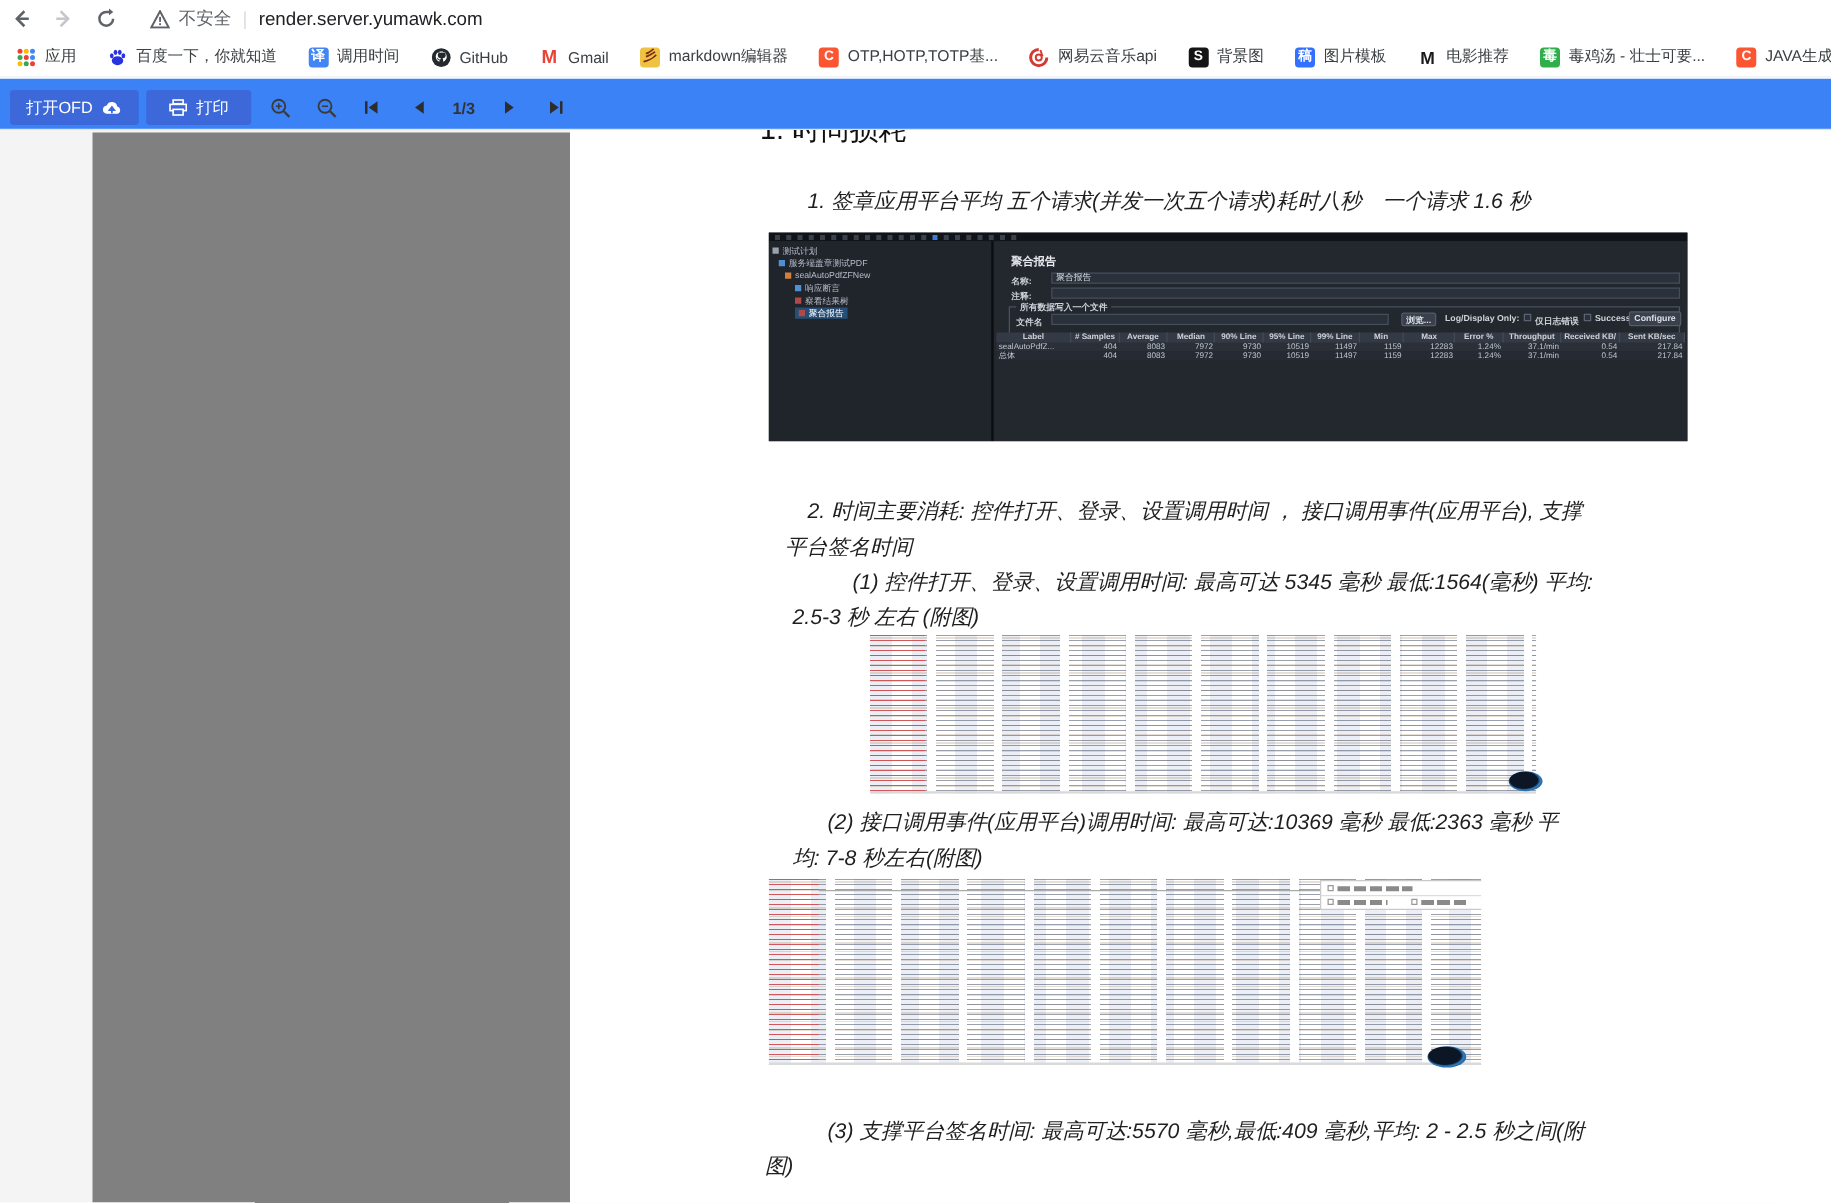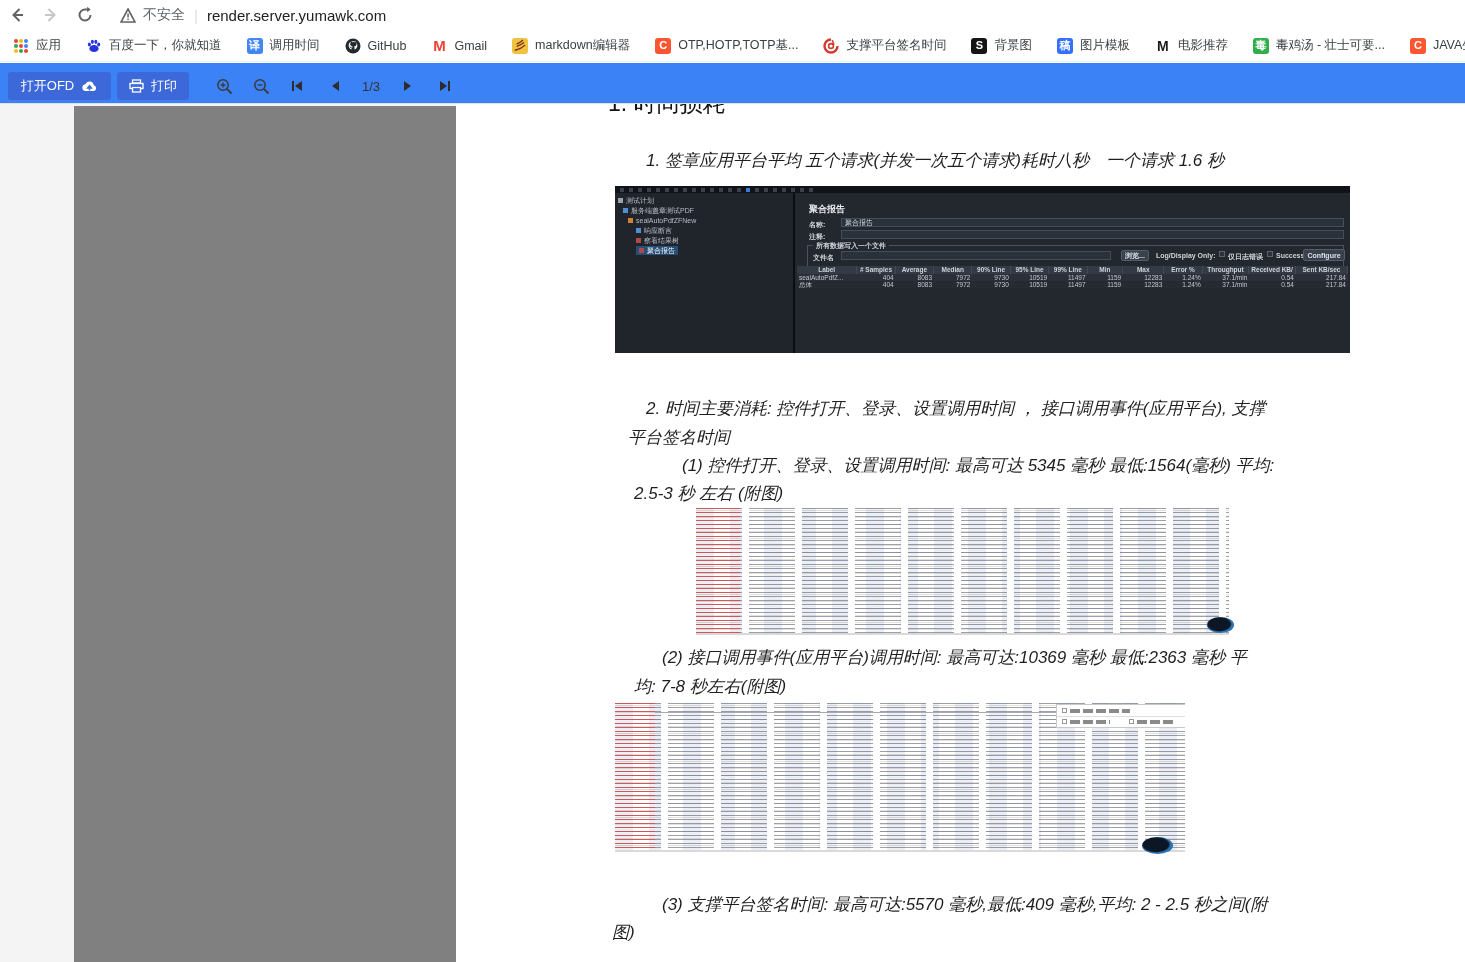--- a/index.html
+++ b/index.html
@@ -29,21 +29,21 @@
   .apps-grid i { border-radius:50%; }
 
   
   .vtoolbar { position:absolute; left:0; top:63px; width:100%; height:41px; background:#3b82f6;
     border-bottom:1px solid #e3e3e3; }
   .btn-blue { position:absolute; top:9px; height:28px; background:#3c68d9; color:#fff; border:none;
     border-radius:3px; font-size:13px; display:flex; align-items:center; justify-content:center; gap:7px;
     font-family:inherit; cursor:pointer; }
   .tool-ico { position:absolute; top:9px; width:28px; height:28px; display:flex; align-items:center;
     justify-content:center; }
-  .page-ind { position:absolute; top:9px; height:28px; display:flex; align-items:center; font-size:13px; color:#333; }
+  .page-ind { position:absolute; top:9px; height:28px; display:flex; align-items:center; font-size:13px; color:#333;font-weight:bold; }
 
   
   .content { position:absolute; left:0; top:104px; width:1465px; height:858px; background:#f4f4f4; }
   .gray-pane { position:absolute; left:74px; top:2px; width:382px; height:856px; background:#808080; }
   .page { position:absolute; left:456px; top:0; width:1009px; height:858px; background:#fff; overflow:hidden; }
 
   .doc-text { position:absolute; color:#1f1f1f; font-size:17px; white-space:nowrap;font-style:italic; }
   .doc-h1 { position:absolute; color:#111; font-size:23px; font-weight:500; white-space:nowrap; }
 
   
@@ -197,21 +197,21 @@
         <span>OTP,HOTP,TOTP基...</span>
       </span>
       <span class="bm-item">
         <span class="bico">
           <svg width="16" height="16" viewBox="0 0 16 16">
             <path d="M8 1.5 A6.5 6.5 0 1 0 14.5 8" stroke="#d33a31" stroke-width="2.4" fill="none"></path>
             <circle cx="8" cy="8" r="2.4" stroke="#d33a31" stroke-width="1.6" fill="none"></circle>
             <path d="M9.3 2 L11 7" stroke="#d33a31" stroke-width="1.5"></path>
           </svg>
         </span>
-        <span>支撑平台签名时间</span>
+        <span>网易云音乐api</span>
       </span>
       <span class="bm-item">
         <span class="bico">
           <span class="gsq" style="background: rgb(21, 21, 21); color: rgb(255, 255, 255);">S</span>
         </span>
         <span>背景图</span>
       </span>
       <span class="bm-item">
         <span class="bico">
           <span class="gsq" style="background: rgb(51, 112, 255); color: rgb(255, 255, 255);">稿</span>
@@ -241,21 +241,21 @@
   <div class="vtoolbar">
     <button class="btn-blue" style="left:8px;width:103px;">
       <span>打开OFD</span>
       <span style="display:flex;">
         <svg width="17" height="13" viewBox="0 0 17 13">
             <path d="M4 11 A3.4 3.4 0 0 1 4.4 4.3 A4.4 4.4 0 0 1 12.8 5.2 A3 3 0 0 1 13 11 Z" fill="#fff"></path>
             <path d="M8.5 10.5 V6.2 M8.5 5.6 L6.6 8 H10.4 Z" stroke="#3c68d9" stroke-width="1.4" fill="#3c68d9"></path>
           </svg>
       </span>
     </button>
-    <button class="btn-blue" style="left:117px;width:72px;align-items:center;">
+    <button class="btn-blue" style="left:117px;width:84px;align-items:center;">
       <span style="display:flex;">
         <svg width="15" height="14" viewBox="0 0 15 14">
             <rect x="3.5" y="1" width="8" height="3" fill="none" stroke="#fff" stroke-width="1.3"></rect>
             <rect x="1" y="4.5" width="13" height="5" fill="none" stroke="#fff" stroke-width="1.3"></rect>
             <rect x="3.5" y="8.5" width="8" height="4.5" fill="#3c68d9" stroke="#fff" stroke-width="1.3"></rect>
           </svg>
       </span>
       <span>打印</span>
     </button>
 

